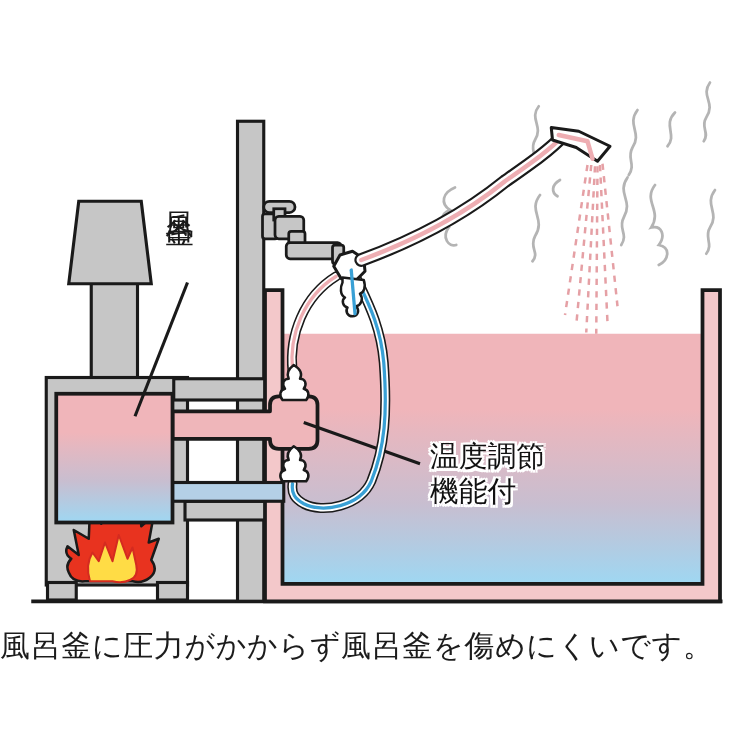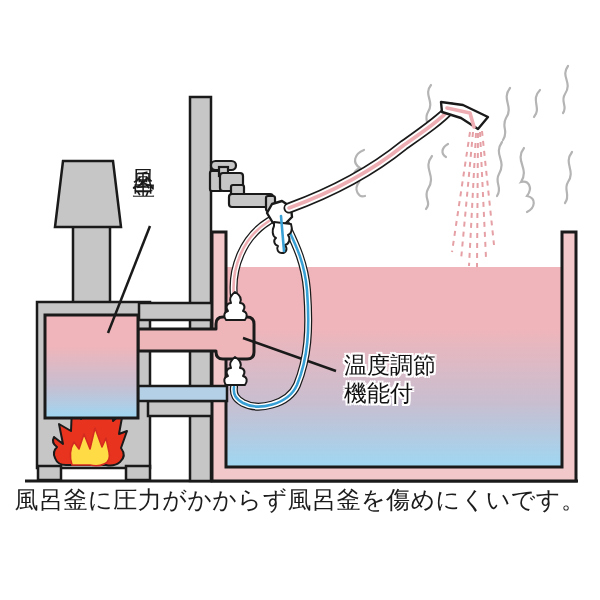--- a/index.html
+++ b/index.html
@@ -6,21 +6,21 @@
   .stage{position:relative;width:600px;height:600px;background:#ffffff;overflow:hidden;
          font-family:"Liberation Sans","DejaVu Sans",sans-serif;}
   .stage svg{position:absolute;left:0;top:0;}
   .label-vertical{position:absolute;left:129px;top:151px;
     writing-mode:vertical-rl;text-orientation:upright;
     font-size:23px;letter-spacing:3px;color:#1a1a1a;}
   .label-unit{position:absolute;left:344px;top:351px;
     font-size:23px;line-height:28px;color:#111;white-space:pre-line;font-weight:500;
     text-shadow:-2px -2px 0 #fff,2px -2px 0 #fff,-2px 2px 0 #fff,2px 2px 0 #fff,
                 -2px 0 0 #fff,2px 0 0 #fff,0 -2px 0 #fff,0 2px 0 #fff;}
-  .caption{position:absolute;left:0;top:484px;width:100%;text-align:center;
+  .caption{position:absolute;left:0;top:501px;width:100%;text-align:left;
     font-size:24px;letter-spacing:.5px;color:#1c1c1c;}
 </style>
 </head>
 <body>
 
 <div class="stage">
 <svg width="600" height="600" viewBox="0 0 600 600">
   <defs>
     <linearGradient id="waterGrad" x1="0" y1="0" x2="0" y2="1">
       <stop offset="0" stop-color="#f0b5ba"></stop>

